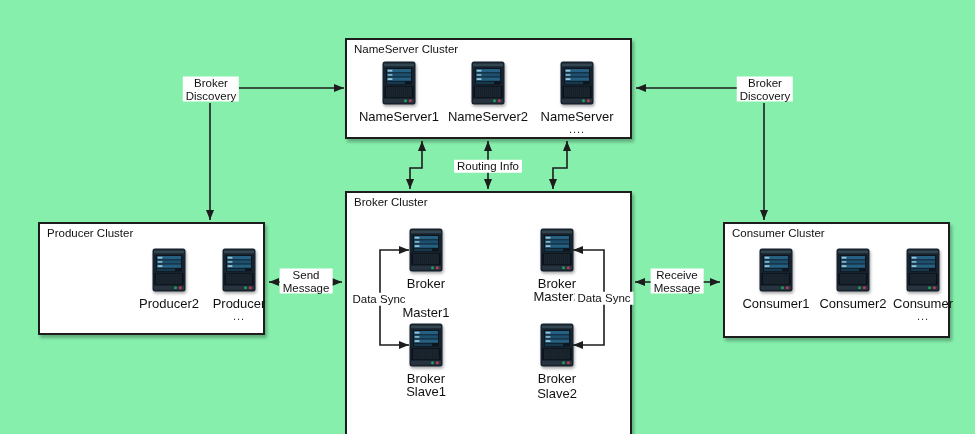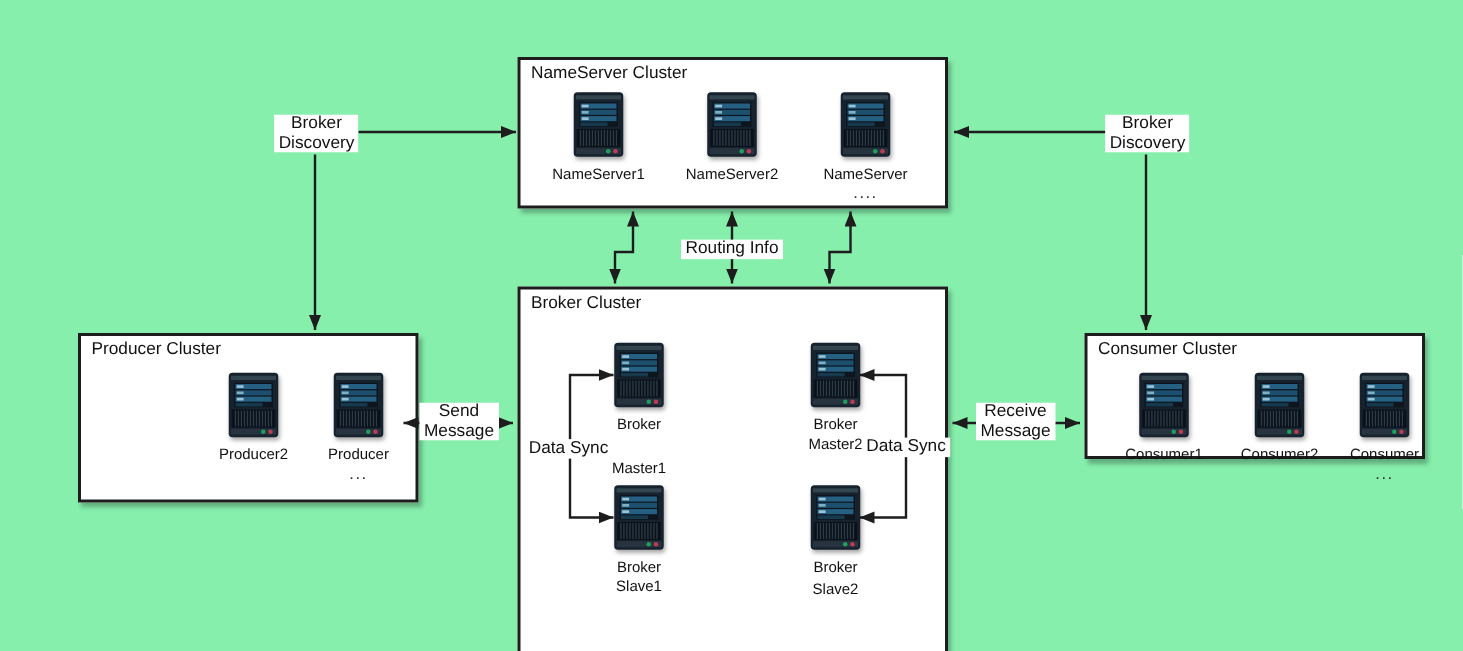--- a/index.html
+++ b/index.html
@@ -5,43 +5,43 @@
   *{box-sizing:border-box}
   html,body{margin:0;padding:0;background:#fff}
   body{font-family:"Liberation Sans",sans-serif;color:#111}
   .stage{position:relative;width:975px;height:434px;background:#86efac;overflow:hidden}
 
   .box{position:absolute;border:2px solid #1d1d1d;background:#fff;box-shadow:2px 3px 3px rgba(0,0,0,.28)}
   .box-title{position:absolute;top:3px;left:7px;font-size:11.5px;color:#111;white-space:nowrap}
 
   .node{position:absolute;display:flex;flex-direction:column;align-items:center;z-index:4}
   .server{filter:drop-shadow(1.5px 2px 1.5px rgba(0,0,0,.35))}
-  .nlabel{margin-top:6px;font-size:10px;color:#111;white-space:nowrap;text-align:center;line-height:12px}
+  .nlabel{margin-top:6px;font-size:13px;color:#111;white-space:nowrap;text-align:center;line-height:12px}
   .nsub{font-size:11px;color:#2a2a2a;line-height:9px;margin-top:2px;letter-spacing:1px}
 
   #wires{position:absolute;left:0;top:0;width:975px;height:434px;z-index:3;pointer-events:none}
 
   .elabel{position:absolute;z-index:5;transform:translate(-50%,-50%);background:#fff;padding:0 3px;
           font-size:11.5px;color:#111;text-align:center;line-height:12.5px;white-space:nowrap}
 </style>
 </head>
 <body>
 
 <div class="stage">
 
   <div class="box" style="left:345px;top:38px;width:287px;height:101px">
     <div class="box-title">NameServer Cluster</div>
   </div>
   <div class="box" style="left:345px;top:191px;width:287px;height:252px">
     <div class="box-title">Broker Cluster</div>
   </div>
-  <div class="box" style="left:52px;top:222px;width:227px;height:113px">
+  <div class="box" style="left:38px;top:222px;width:227px;height:113px">
     <div class="box-title">Producer Cluster</div>
   </div>
-  <div class="box" style="left:723px;top:222px;width:227px;height:84px">
+  <div class="box" style="left:723px;top:222px;width:227px;height:116px">
     <div class="box-title">Consumer Cluster</div>
   </div>
 
   <svg id="wires" viewBox="0 0 975 434">
     <defs>
       <marker id="ah" markerUnits="userSpaceOnUse" markerWidth="11" markerHeight="9" refX="10" refY="4" orient="auto">
         <path d="M0,0 L10,4 L0,8 z" fill="#1d1d1d"></path>
       </marker>
       <marker id="ahs" markerUnits="userSpaceOnUse" markerWidth="11" markerHeight="9" refX="10" refY="4" orient="auto-start-reverse">
         <path d="M0,0 L10,4 L0,8 z" fill="#1d1d1d"></path>

